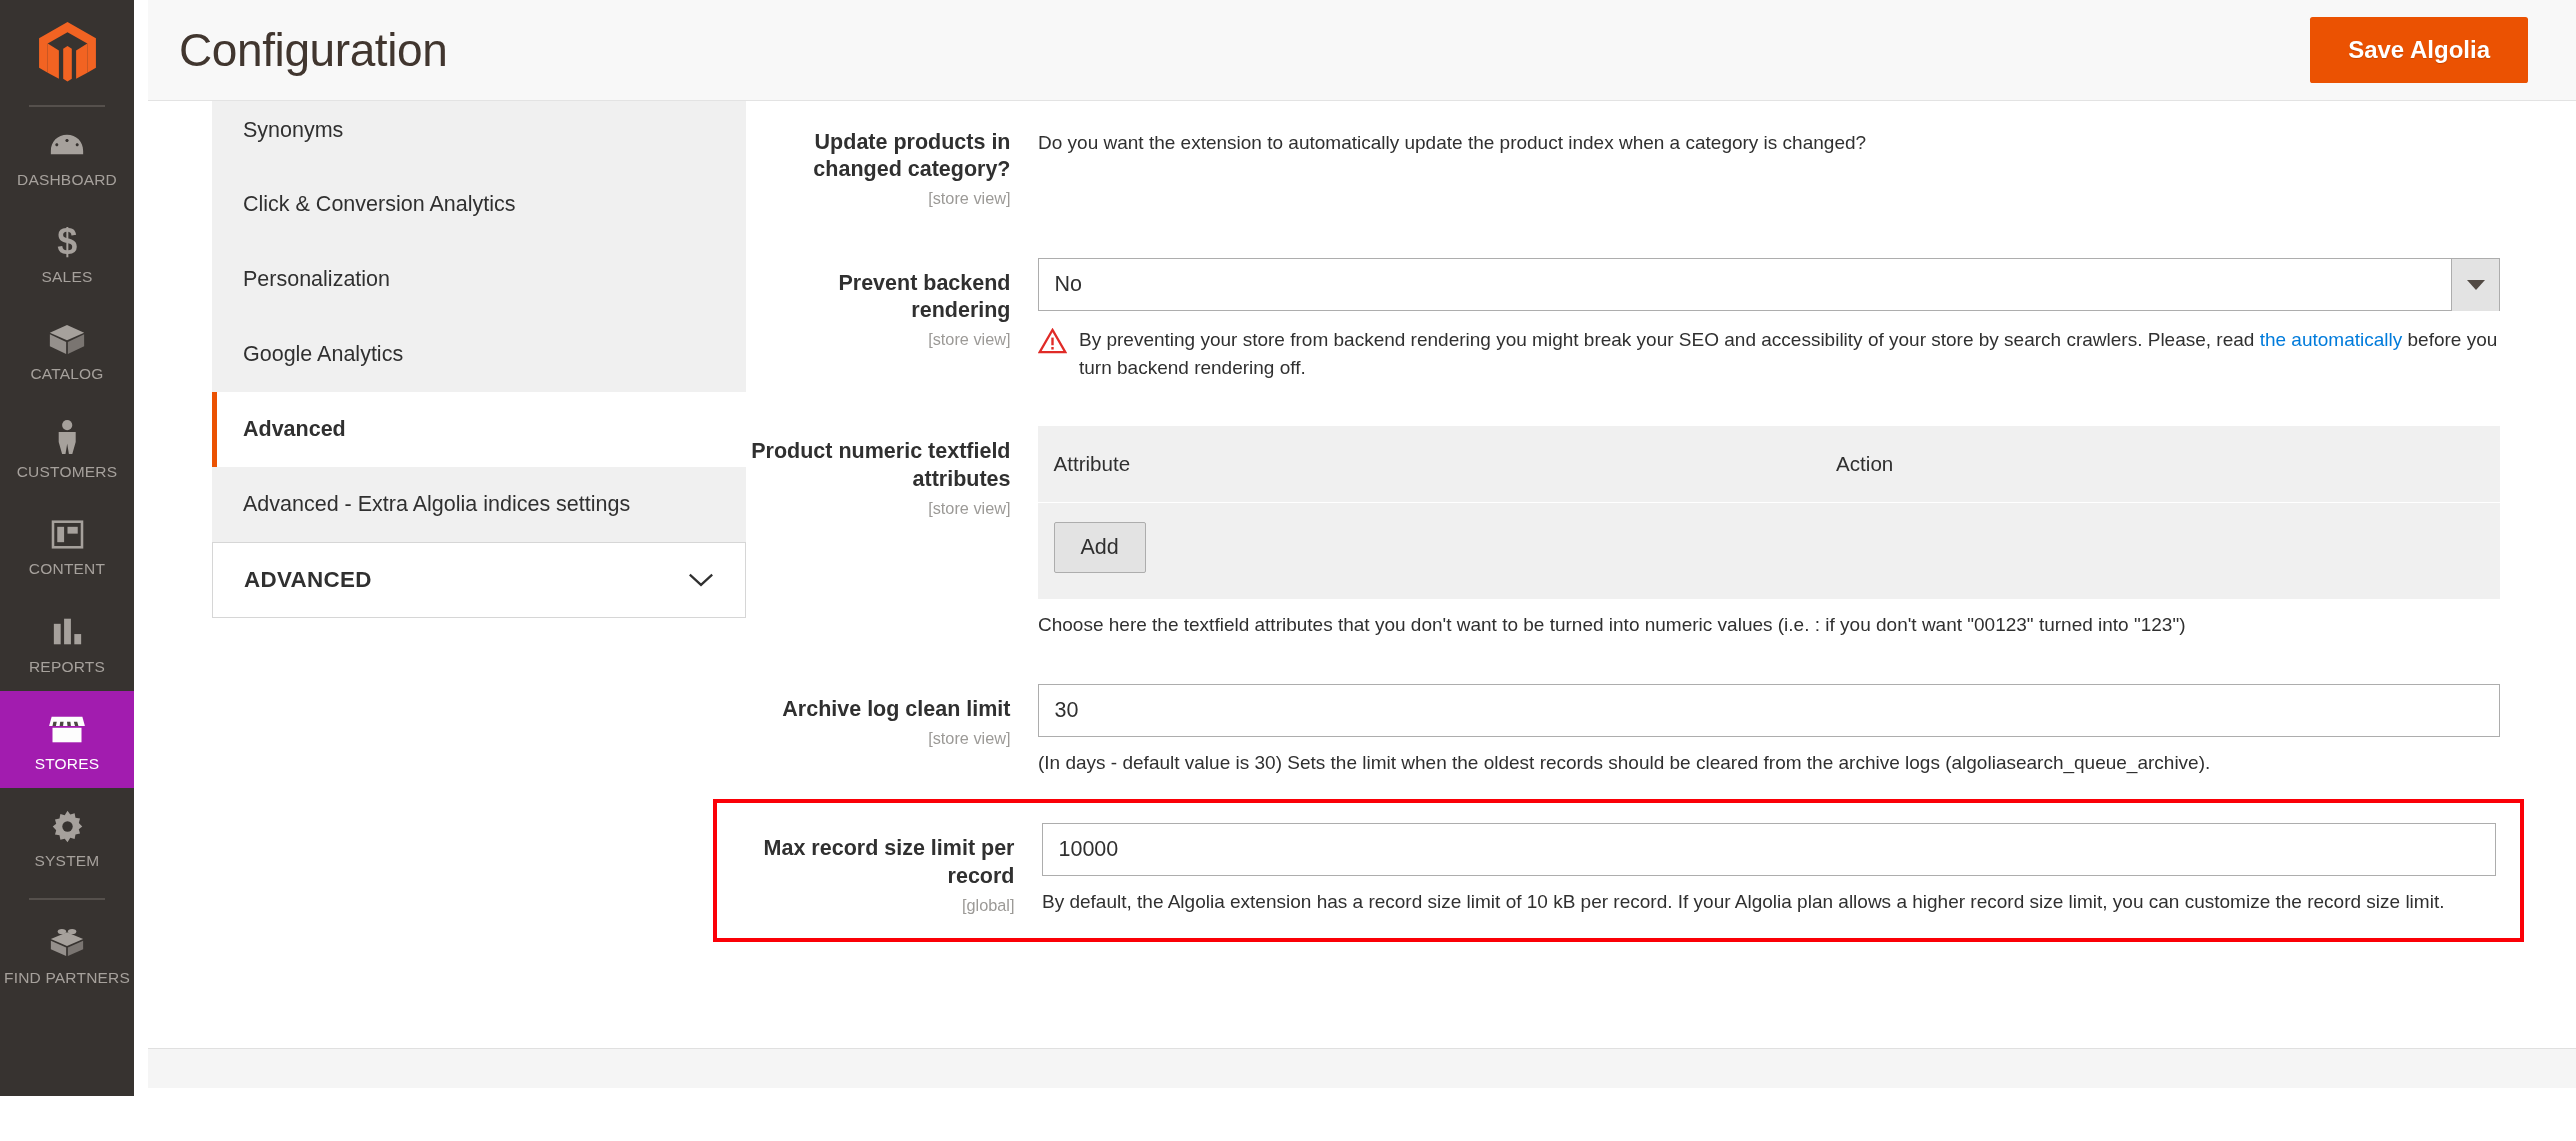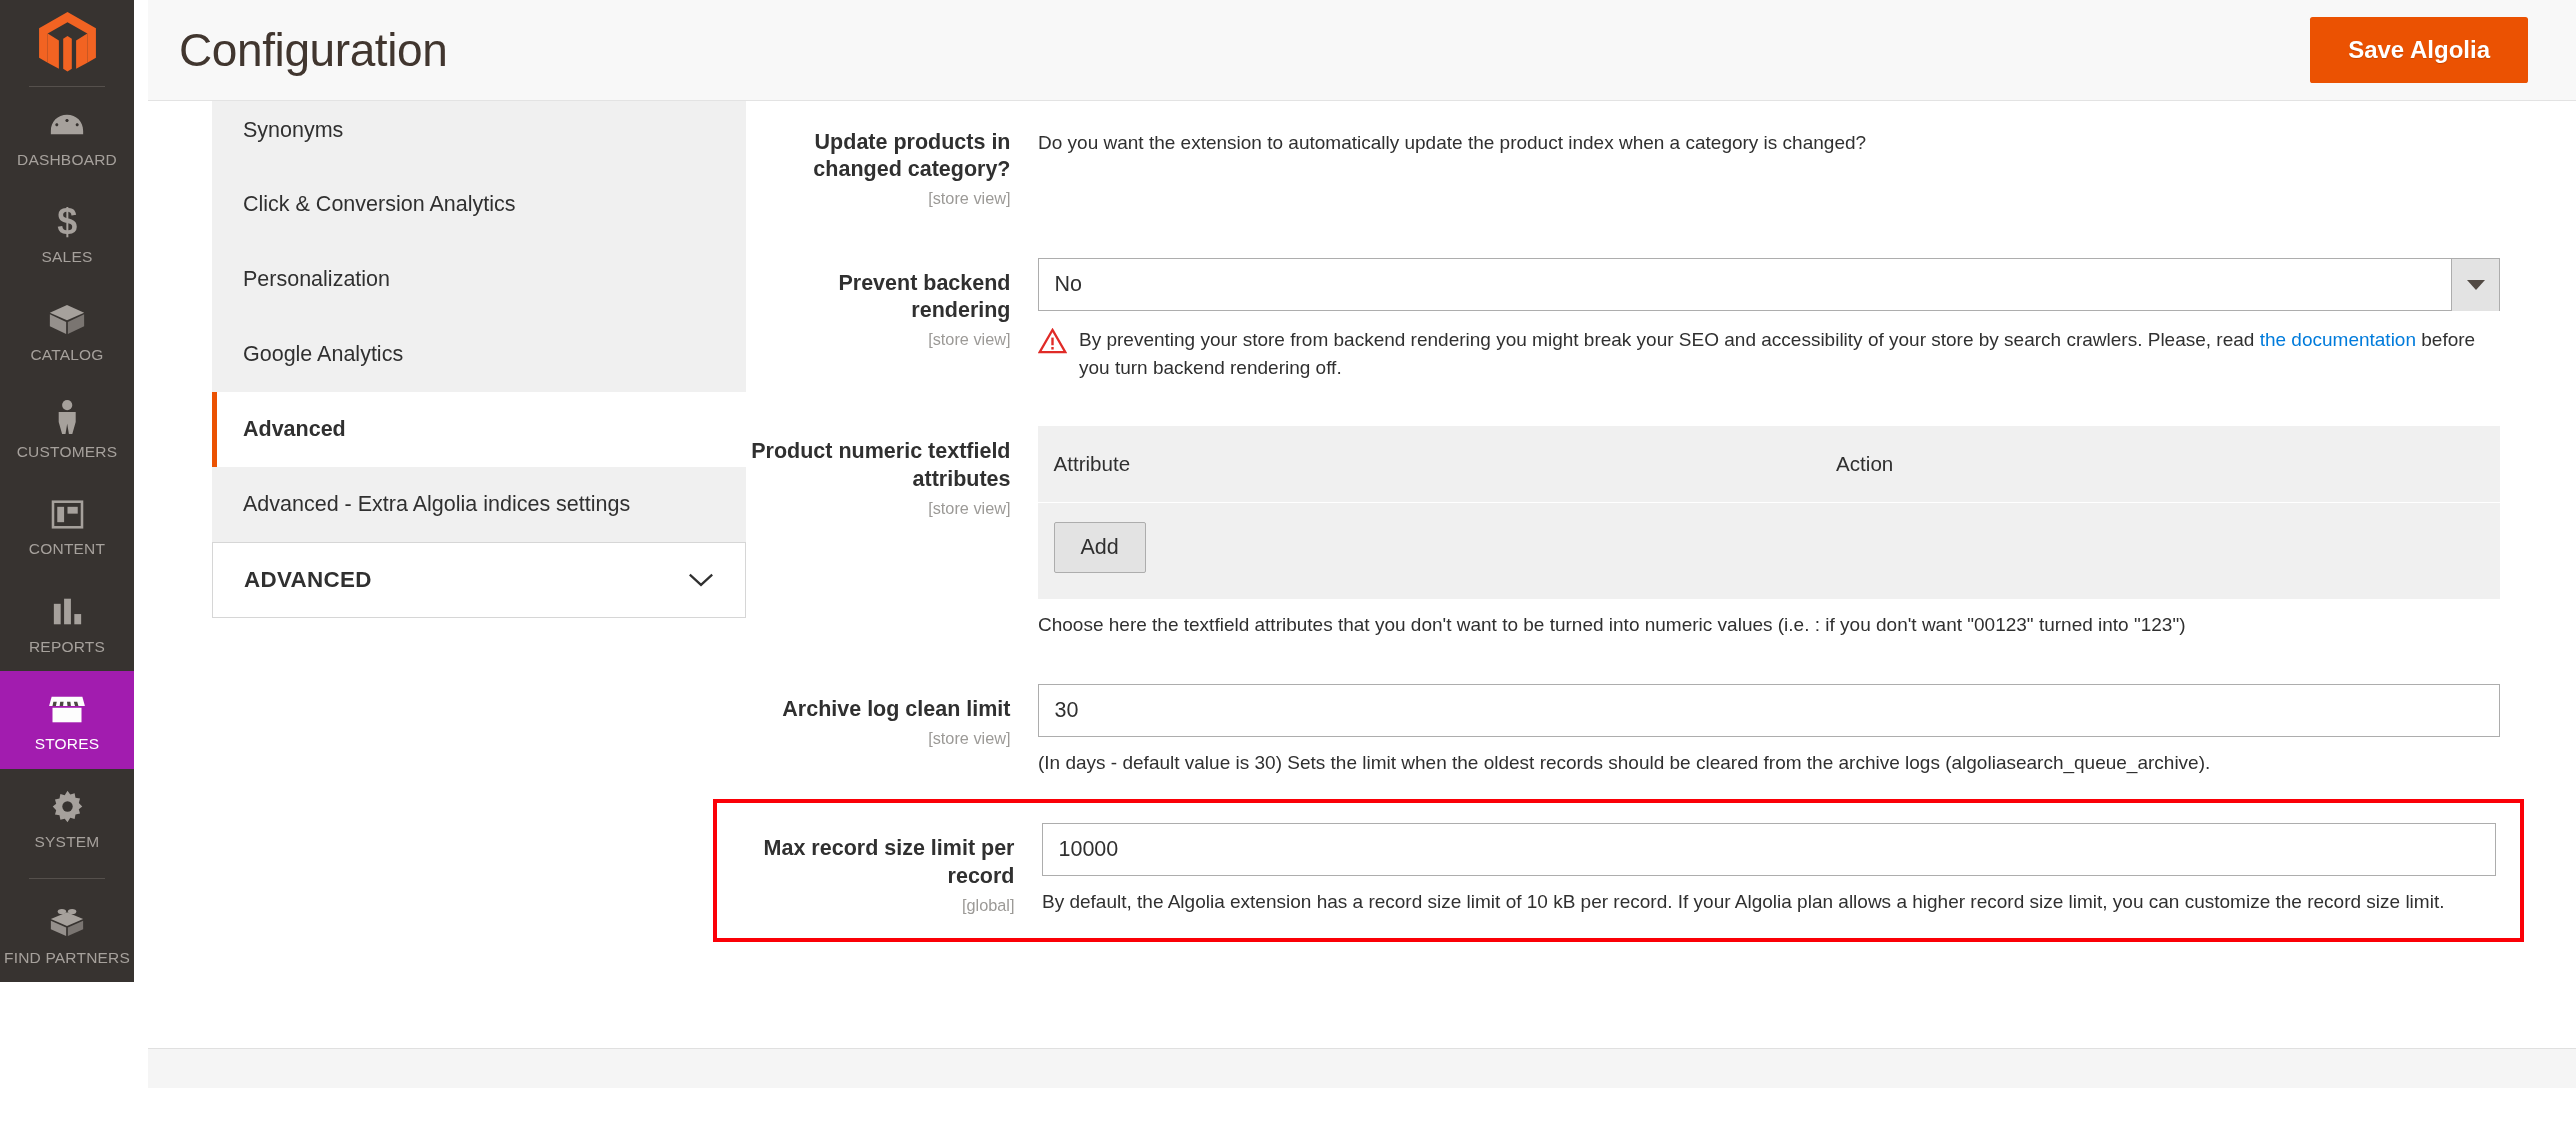--- a/index.html
+++ b/index.html
@@ -8,21 +8,21 @@
     width: 2576px; height: 1142px;
     overflow: hidden;
     background: #ffffff;
     font-family: "Liberation Sans", sans-serif;
   }
 
   #app { position: relative; width: 2576px; height: 1142px; display: flex; }
 
   
   .admin-sidebar {
-    width: 134px; min-width: 134px; height: 982px;
+    width: 134px; min-width: 134px; height: 1096px;
     background: #373330;
     display: flex; flex-direction: column; align-items: center;
     position: relative;
   }
   .logo-wrap {
     height: 105px; width: 100%;
     display: flex; align-items: center; justify-content: center;
   }
   .m-logo { width: 57px; height: 62px; display:block; }
   .side-divider {
@@ -397,21 +397,21 @@
                 </div>
             </div>
             <div class="warn-note">
               <span class="warn-ico">
                 <svg width="29" height="26" viewBox="0 0 34 30">
                     <path d="M17 2L32 28H2z" fill="none" stroke="#e02b27" stroke-width="2.6"></path>
                     <rect x="15.6" y="11" width="2.8" height="9" fill="#e02b27"></rect>
                     <rect x="15.6" y="22" width="2.8" height="3" fill="#e02b27"></rect>
                   </svg>
               </span>
-              <div class="field-note" style="margin-top:0;"><span>By preventing your store from backend rendering you might break your SEO and accessibility of your store by search crawlers. Please, read </span><a href="#">the documentation</a><span> before you turn backend rendering off.</span></div>
+              <div class="field-note" style="margin-top:0;"><span>By preventing your store from backend rendering you might break your SEO and accessibility of your store by search crawlers. Please, read </span><a href="#">the automatically</a><span> before you turn backend rendering off.</span></div>
             </div>
           </div>
         </div>
 
         <div class="spacer-sm"></div>
 
         <div class="field-row">
           <div class="field-label-col">
             <span class="field-label">Product numeric textfield attributes</span>
             <span class="field-scope">[store view]</span>

